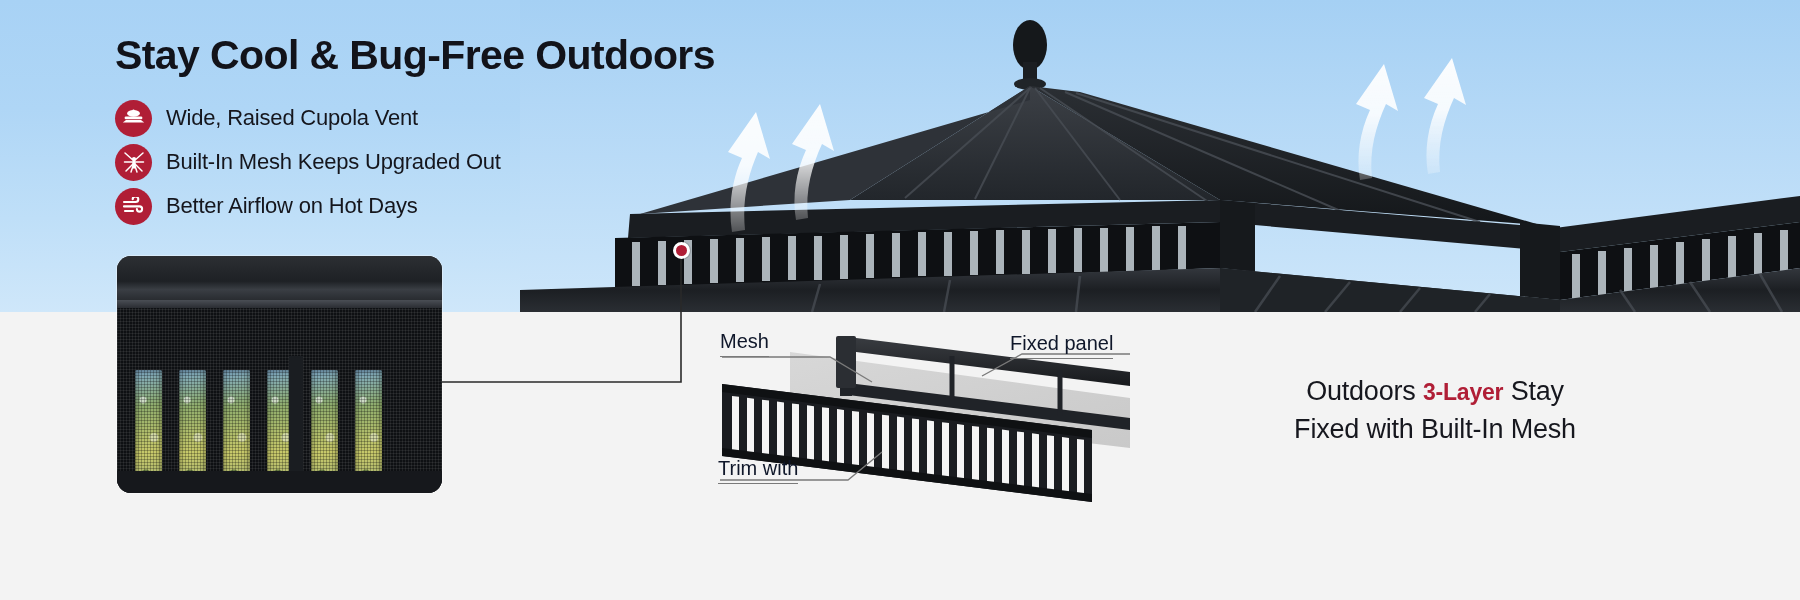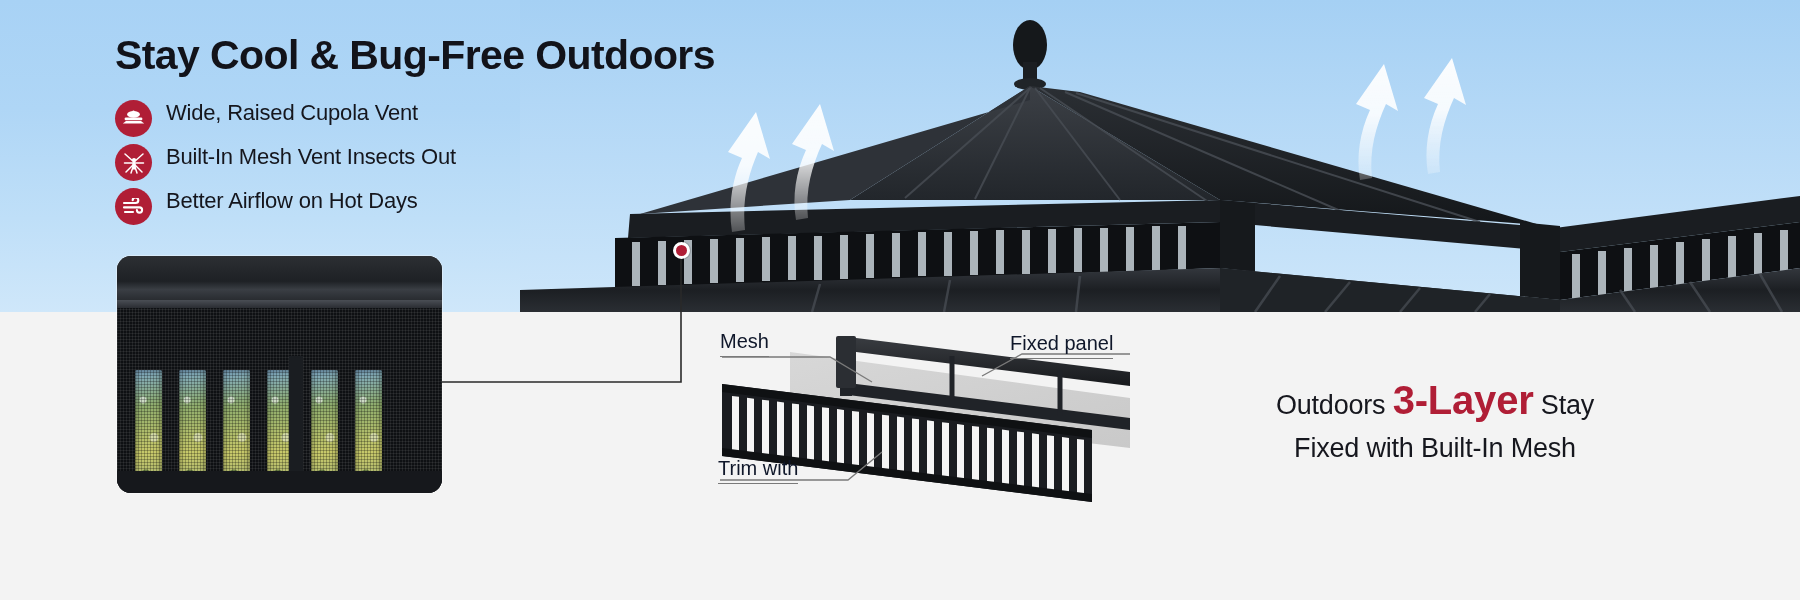--- a/index.html
+++ b/index.html
@@ -28,21 +28,21 @@
 
   
   .headline {
     position:absolute; left:115px; top:32px;
     font-size:41px; font-weight:bold; color:#12131a;
     letter-spacing:-0.6px; white-space:nowrap;
   }
 
   
   .bullets { position:absolute; left:115px; top:100px; }
-  .bullet { display:flex; align-items:flex-start; height:36px; margin-bottom:8px; }
+  .bullet { display:flex; align-items:center; height:36px; margin-bottom:8px; }
   .bullet-icon {
     width:37px; height:37px; border-radius:50%;
     background:#b01e36; display:flex; align-items:center; justify-content:center;
     flex:none; margin-right:14px;
   }
   .bullet-label { font-size:22px; color:#15161d; white-space:nowrap; letter-spacing:-0.2px; }
 
   
   .photo-inset {
     position:absolute; left:117px; top:256px; width:325px; height:237px;
@@ -106,21 +106,21 @@
   .diag-label.mesh { left:720px; top:330px; }
   .diag-label.fixed-frame { left:1010px; top:332px; }
   .diag-label.trim-panel { left:718px; top:457px; }
 
   
   .right-copy {
     position:absolute; left:1155px; top:372px; width:560px;
     text-align:center; font-size:27px; color:#16171e; line-height:1.42;
     letter-spacing:-0.2px;
   }
-  .right-copy .hl { color:#b01e36; font-weight:bold; font-size:40px; }
+  .right-copy .hl { color:#b01e36; font-weight:bold; font-size:23px; }
 </style>
 </head>
 <body>
 
 <div class="stage">
 
   <div class="sky">
 
     <div class="roof-photo">
       <svg width="1280" height="312" viewBox="0 0 1280 312">
@@ -263,21 +263,21 @@
                 <line x1="12" y1="12" x2="21.5" y2="12"></line>
               <line x1="12" y1="13" x2="4" y2="21"></line>
                 <line x1="12" y1="13" x2="20" y2="21"></line>
               <line x1="12" y1="13" x2="9" y2="22"></line>
                 <line x1="12" y1="13" x2="15" y2="22"></line>
             </g>
             <ellipse cx="12" cy="9" rx="2.1" ry="2.1" fill="#fff"></ellipse>
             <ellipse cx="12" cy="14.6" rx="1.7" ry="4.2" fill="#fff"></ellipse>
           </svg>
         </span>
-        <span class="bullet-label">Built-In Mesh Vent Insects Out</span>
+        <span class="bullet-label">Built-In Mesh Keeps Upgraded Out</span>
       </div>
       <div class="bullet">
         <span class="bullet-icon">
           <svg width="24" height="18" viewBox="0 0 24 18">
             <g stroke="#fff" stroke-width="2.1" fill="none" stroke-linecap="round">
               <path d="M2 5 H13.5 a2.8 2.8 0 1 0 -2.8 -2.8"></path>
               <path d="M2 9.4 H17.5 a2.6 2.6 0 1 1 -2.6 2.6"></path>
               <path d="M3 14 H11"></path>
             </g>
           </svg>

